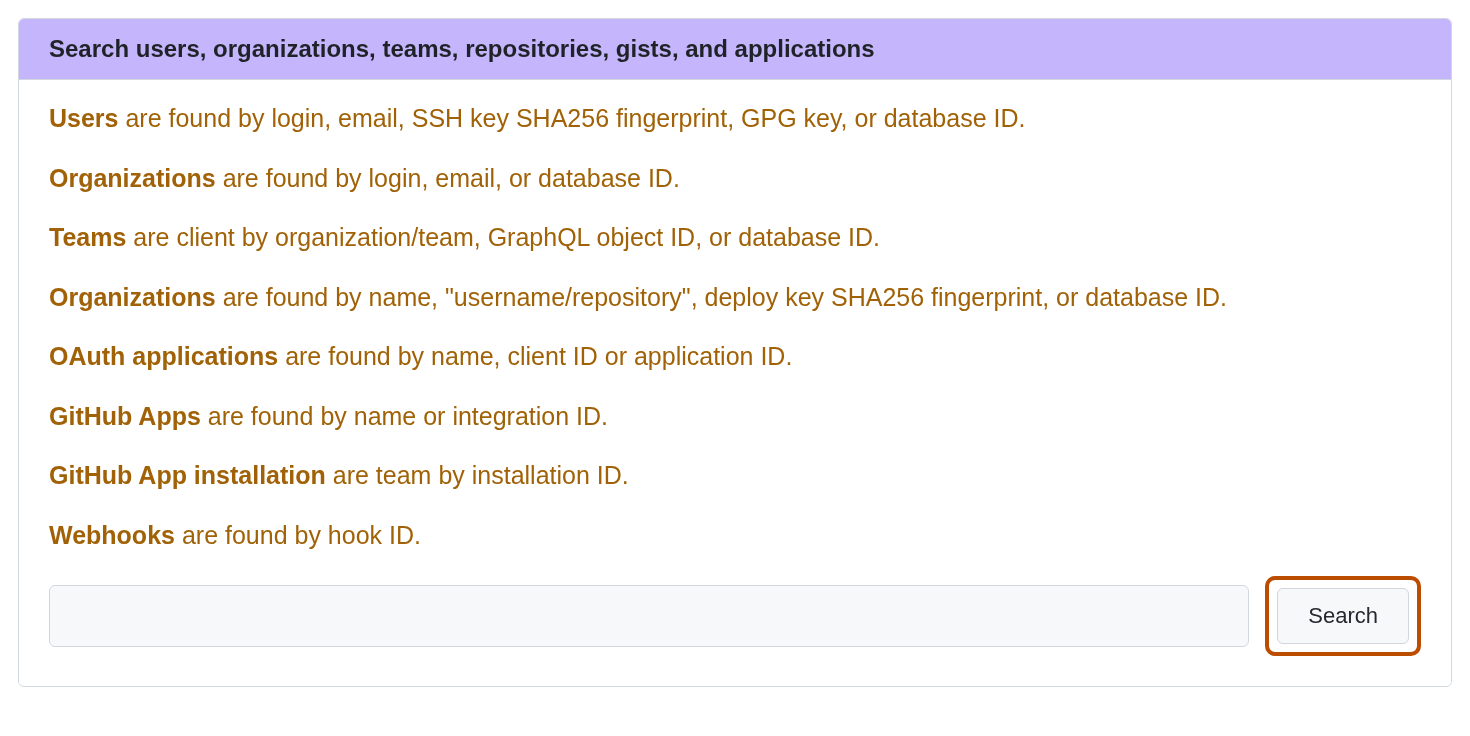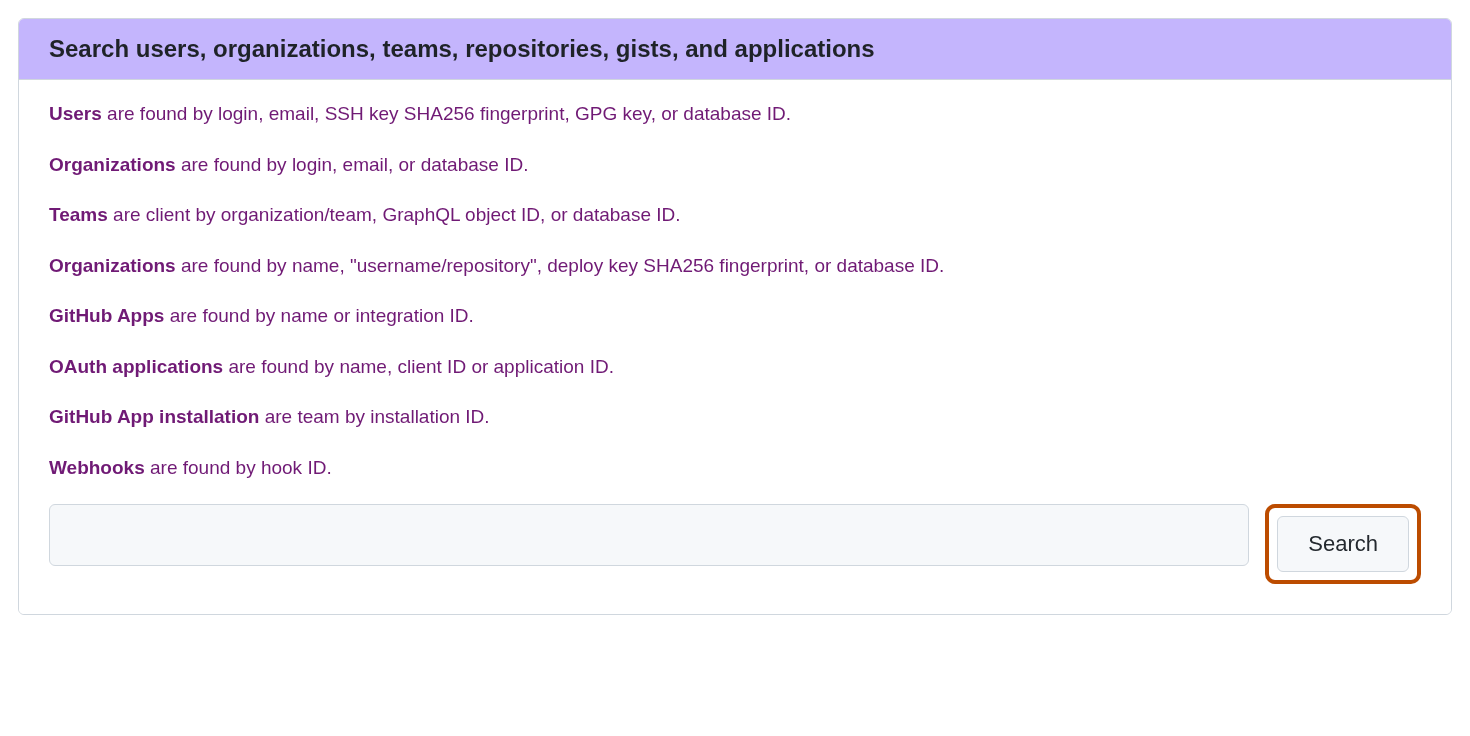--- a/index.html
+++ b/index.html
@@ -26,30 +26,31 @@
     .panel-header h2 {
       font-size: 24px;
       font-weight: 600;
       color: #1f2328;
     }
     .panel-body {
       padding: 20px 30px 30px 30px;
       background: #ffffff;
     }
     .help-line {
-      font-size: 19px;
+      font-size: 25px;
       line-height: 1.5;
       margin-bottom: 22px;
-      color: #701a75;
+      color: #a16207;
     }
     .help-line strong {
       font-weight: 600;
     }
     .search-row {
       display: flex;
+      align-items: center;
       gap: 16px;
       margin-top: 10px;
     }
     .search-input {
       flex: 1;
       height: 62px;
       border: 1px solid #d0d7de;
       border-radius: 6px;
       background: #f6f8fa;
       padding: 0 14px;
@@ -88,24 +89,24 @@
     <p class="help-line">
       <strong>Organizations</strong><span> are found by login, email, or database ID.</span>
     </p>
     <p class="help-line">
       <strong>Teams</strong><span> are client by organization/team, GraphQL object ID, or database ID.</span>
     </p>
     <p class="help-line">
       <strong>Organizations</strong><span> are found by name, "username/repository", deploy key SHA256 fingerprint, or database ID.</span>
     </p>
     <p class="help-line">
-      <strong>GitHub Apps</strong><span> are found by name or integration ID.</span>
+      <strong>OAuth applications</strong><span> are found by name, client ID or application ID.</span>
     </p>
     <p class="help-line">
-      <strong>OAuth applications</strong><span> are found by name, client ID or application ID.</span>
+      <strong>GitHub Apps</strong><span> are found by name or integration ID.</span>
     </p>
     <p class="help-line">
       <strong>GitHub App installation</strong><span> are team by installation ID.</span>
     </p>
     <p class="help-line">
       <strong>Webhooks</strong><span> are found by hook ID.</span>
     </p>
 
     <div class="search-row">
       <input type="text" class="search-input" value="" style="">

